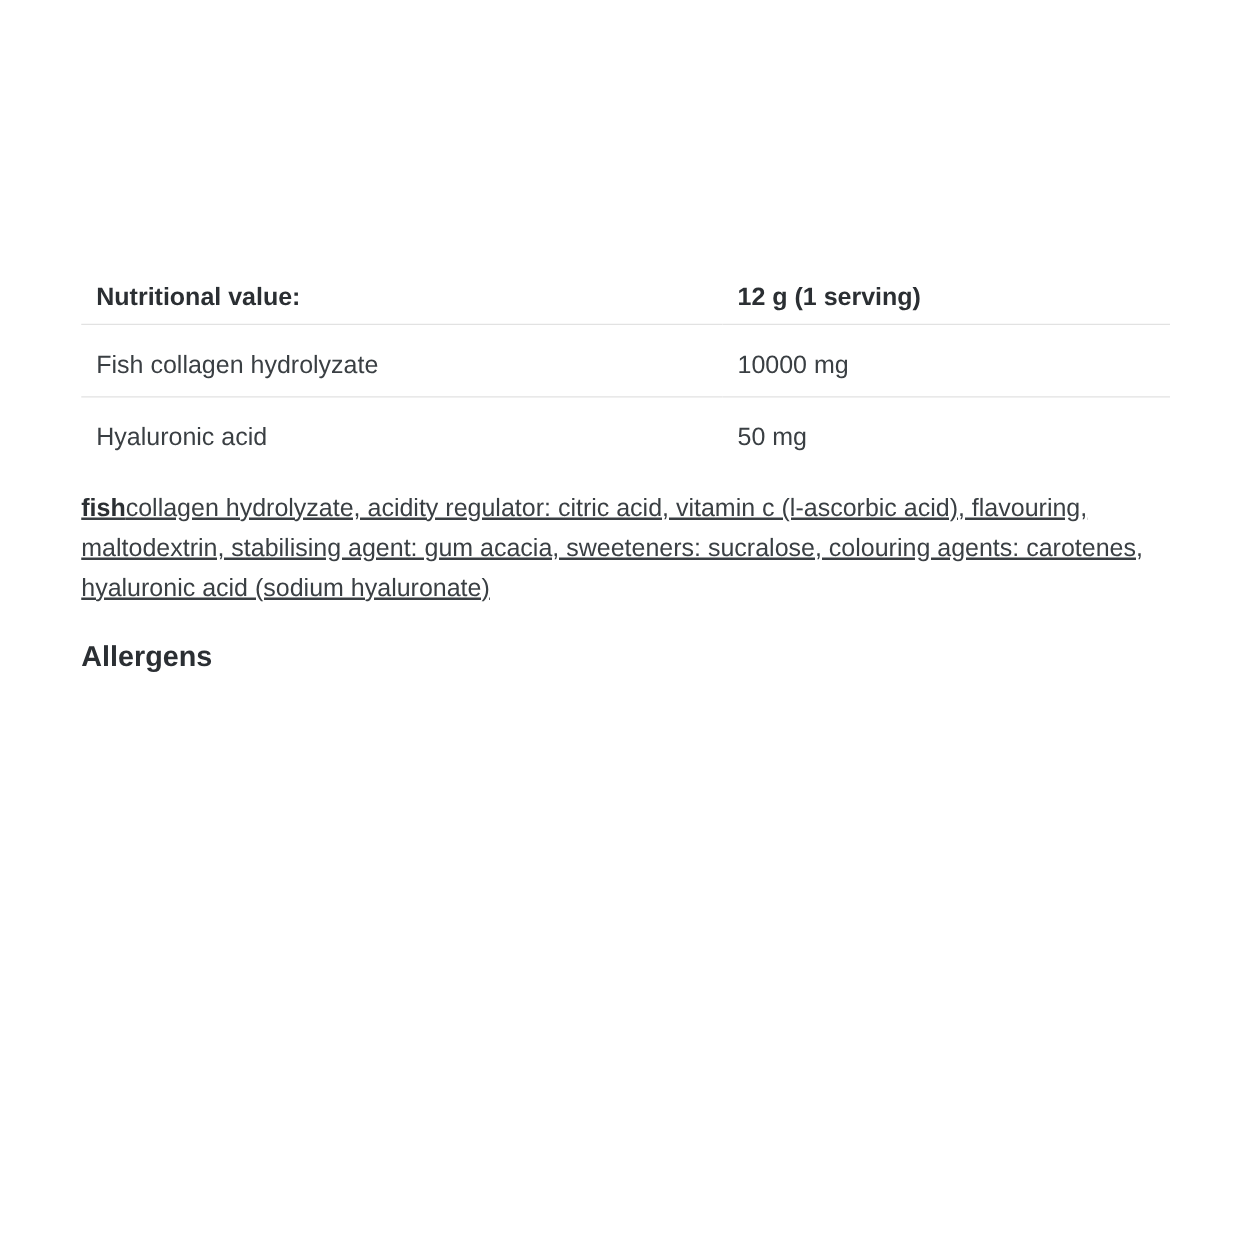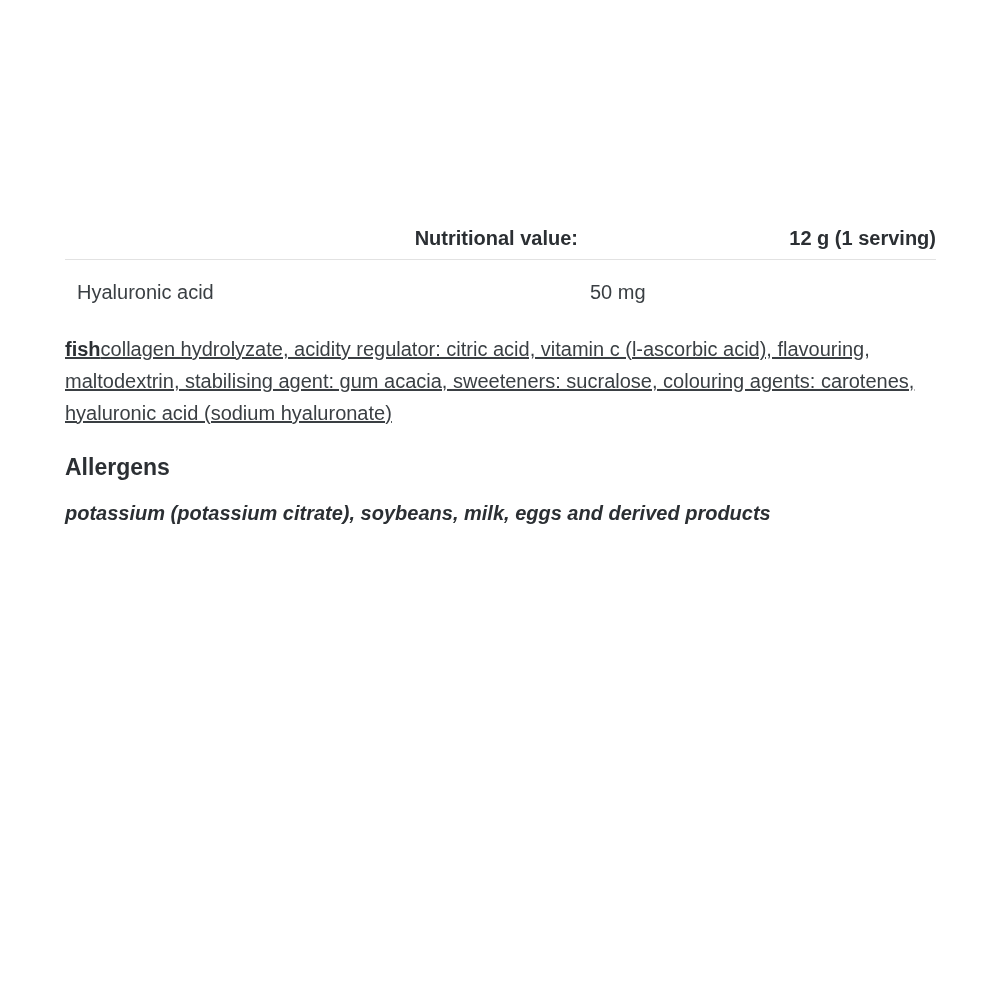--- a/index.html
+++ b/index.html
@@ -19,21 +19,21 @@
   .content {
     padding: 226px 64px 0 65px;
   }
   table.nutrition {
     width: 100%;
     border-collapse: collapse;
     table-layout: fixed;
   }
   table.nutrition col.c1 { width: 513px; }
   table.nutrition th {
-    text-align: right;
+    text-align: left;
     font-size: 20px;
     line-height: 24px;
     font-weight: 700;
     color: var(--heading);
     padding: 0 0 9px 12px;
     border-bottom: 1px solid var(--divider);
   }
   table.nutrition td {
     font-size: 20px;
     line-height: 24px;
@@ -97,28 +97,31 @@
         <col class="c1">
         <col class="c2">
       </colgroup>
     <thead>
       <tr>
         <th>Nutritional value:</th>
         <th>12 g (1 serving)</th>
       </tr>
     </thead>
     <tbody>
+      <tr class="bordered">
+        <td>Fish collagen hydrolyzate</td>
+        <td>10000 mg</td>
+      </tr>
       <tr>
         <td>Hyaluronic acid</td>
         <td>50 mg</td>
       </tr>
     </tbody>
   </table>
 
 
 
   <p class="ingredients-text"><span class="bold-prefix">fish</span><span>collagen hydrolyzate, acidity regulator: citric acid, vitamin c (l-ascorbic acid), flavouring, maltodextrin, stabilising agent: gum acacia, sweeteners: sucralose, colouring agents: carotenes, hyaluronic acid (sodium hyaluronate)</span></p>
 
   <h3 class="allergens-heading">Allergens</h3>
 
-  <p class="allergens-text">potassium (potassium citrate), soybeans, milk, eggs and derived products</p>
 
 </div>
 
 </body></html>

